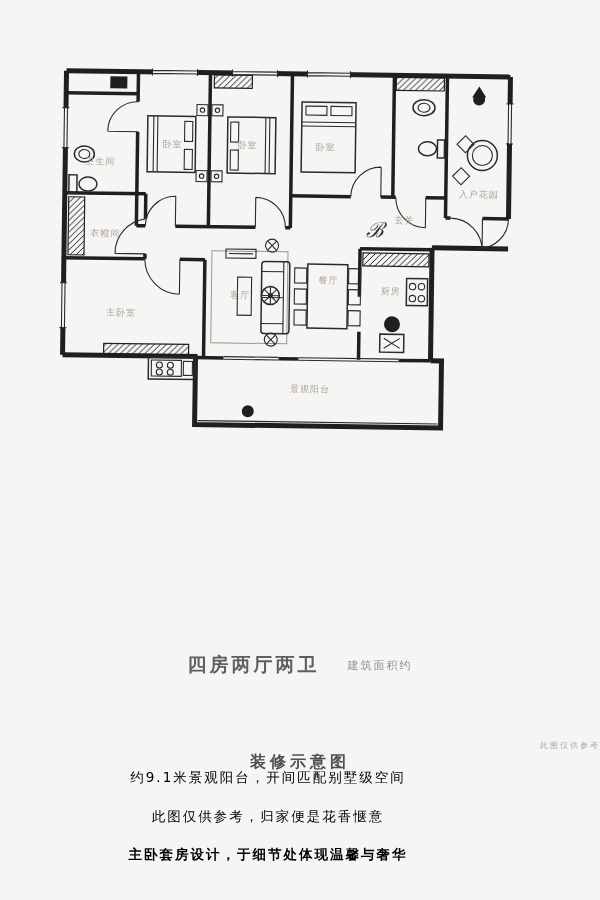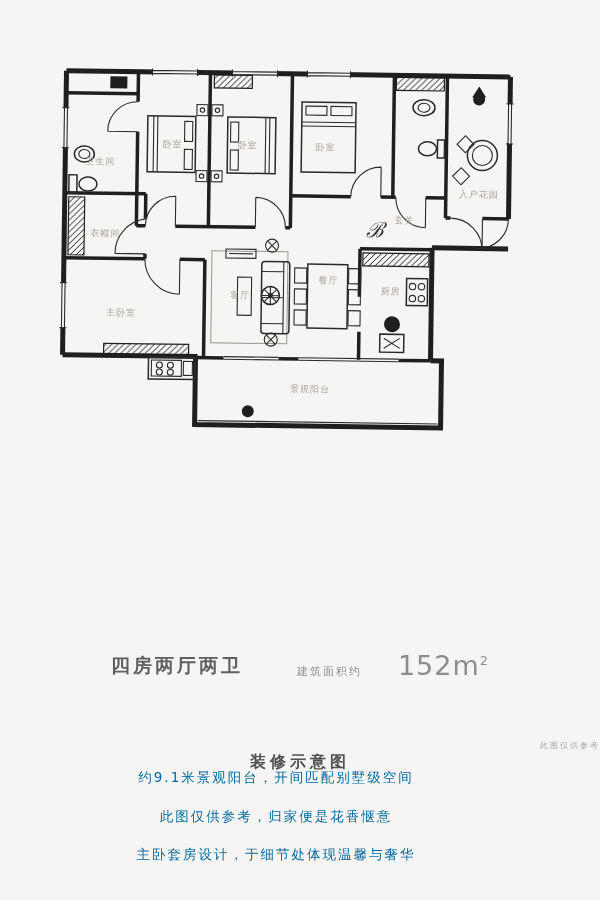--- a/index.html
+++ b/index.html
@@ -18,39 +18,39 @@
   .wall{stroke:#1f1f1f;fill:none;stroke-linecap:butt;}
   .w5{stroke-width:5;}
   .w35{stroke-width:3.5;}
   .thin{stroke:#2a2a2a;stroke-width:1.1;fill:none;}
   .furn{stroke:#2a2a2a;stroke-width:1.5;fill:none;}
   .furn2{stroke:#2a2a2a;stroke-width:1.1;fill:none;}
   .fill-dark{fill:#1f1f1f;stroke:none;}
   .roomlabel{font-size:9px;letter-spacing:1px;}
   .summary-row{
     position:absolute;left:0;top:652px;width:600px;
-    display:flex;justify-content:center;align-items:flex-end;gap:26px;
+    display:flex;justify-content:center;align-items:center;
   }
   .layout-text{font-size:19px;font-weight:bold;color:#5f5f5f;letter-spacing:3px;}
   .area-label{font-size:11px;color:#8f8f8f;letter-spacing:2px;margin-left:28px;}
   .area-value{font-size:27px;color:#8d8d8d;letter-spacing:1px;margin-left:10px;line-height:1;}
   .area-value sup{font-size:13px;}
   .caption-title{
     position:absolute;left:0;top:752px;width:600px;text-align:center;
     font-size:16px;font-weight:bold;color:#4f4f4f;letter-spacing:4px;
   }
   .caption-note{
     position:absolute;left:0;top:740px;width:600px;text-align:right;
     font-size:8px;color:#a8a8a8;letter-spacing:2px;
   }
   .feature{
     position:absolute;left:0;width:536px;text-align:center;
-    font-size:13.5px;color:#0369a1;letter-spacing:2px;margin-left:8px;
-  }
-  .f0{top:769px;} .f1{top:808px;} .f2{top:846px;}
+    font-size:13.5px;color:#000000;letter-spacing:2px;
+  }
+  .f0{top:769px;} .f1{top:808px;} .f2{top:846px;font-weight:bold;}
 </style>
 </head>
 <body>
 
 <div class="plan-wrap">
 <svg width="500" height="392" viewBox="0 0 500 392">
   <defs>
     <pattern id="hatch" width="6" height="6" patternUnits="userSpaceOnUse">
       <path d="M0,6 L6,0" stroke="#1f1f1f" stroke-width="1"></path>
     </pattern>
@@ -278,21 +278,20 @@
     <text x="341" y="237">厨房</text>
     <text x="262" y="336">景观阳台</text>
     <text x="325" y="180" font-family="DejaVu Serif, Liberation Serif, serif" font-style="italic" font-size="21" fill="#2f2f2f">ℬ</text>
   </g>
 </svg>
 </div>
 
 <div class="summary-row">
   <span class="layout-text">四房两厅两卫</span>
   <span class="area-label">建筑面积约</span>
-  <span class="area-value"><span>152m</span><sup>2</sup></span>
 </div>
 
 <div class="caption-title">装修示意图</div>
 <div class="caption-note">此图仅供参考</div>
 
 <div class="feature f0">约9.1米景观阳台，开间匹配别墅级空间</div>
 <div class="feature f1">此图仅供参考，归家便是花香惬意</div>
 <div class="feature f2">主卧套房设计，于细节处体现温馨与奢华</div>
 
 </body></html>

